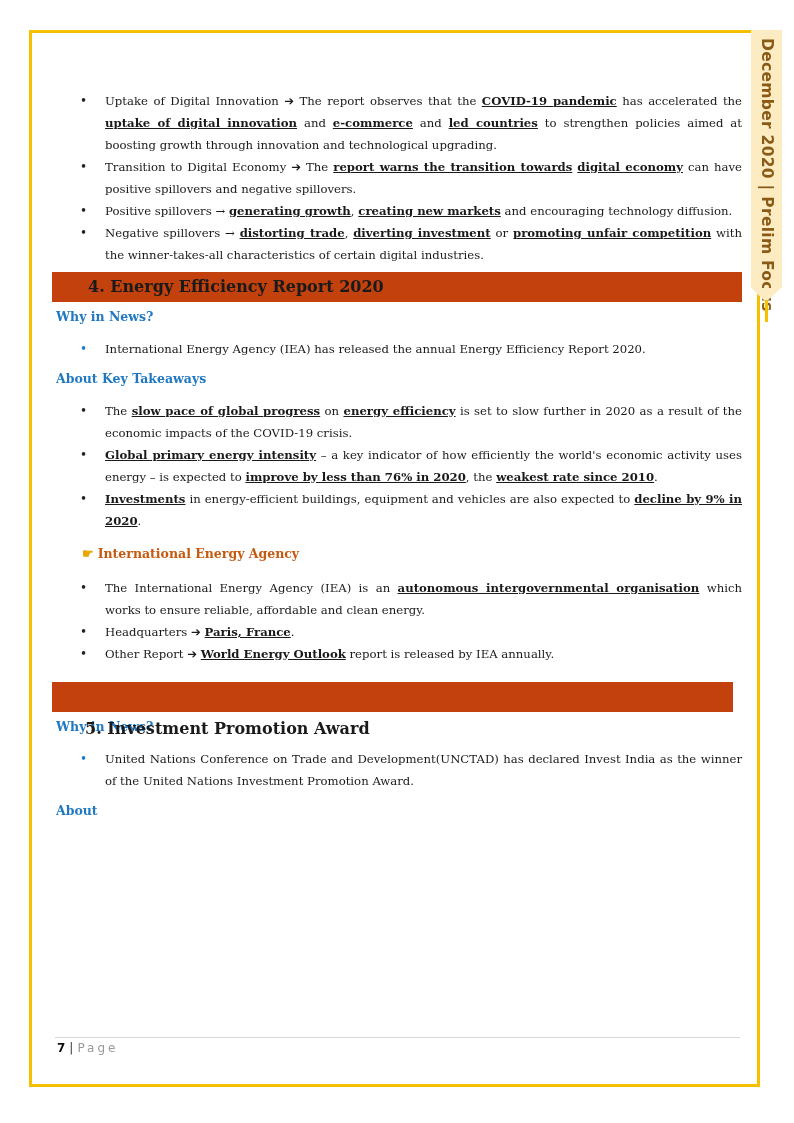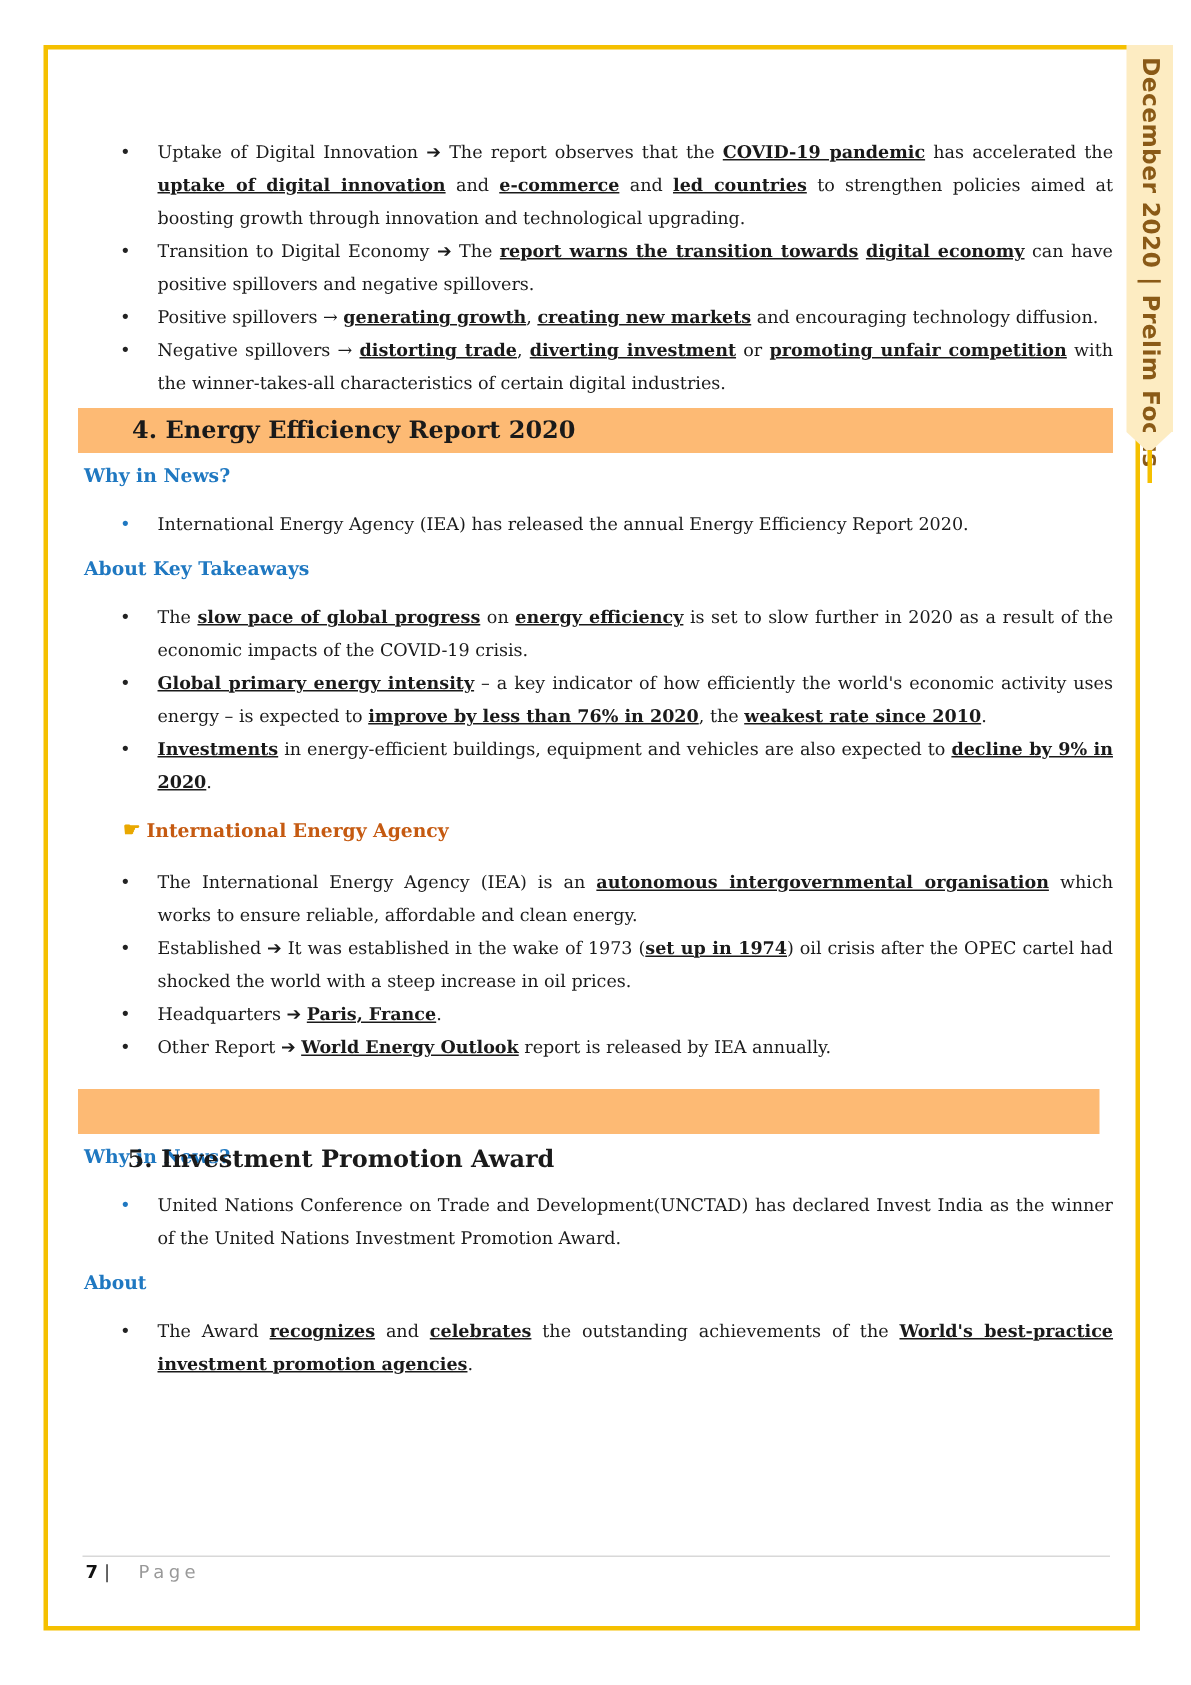--- a/index.html
+++ b/index.html
@@ -15,30 +15,30 @@
   .side-tab-text { position: absolute; left: 2px; top: 8px; width: 27px; height: 245px;
               writing-mode: vertical-rl; font-family: "DejaVu Sans", sans-serif; font-weight: bold;
               font-size: 15.5px; color: #8a5a17; letter-spacing: 0.3px; line-height: 27px; white-space: nowrap; }
   .side-tick { position: absolute; left: 765px; top: 300px; width: 3px; height: 22px; background: #f5c000; }
   .content { position: absolute; left: 52px; top: 90px; width: 690px; font-size: 11.7px; line-height: 22px; }
   ul { margin: 0; padding: 0; list-style: none; }
   li { position: relative; padding-left: 53px; margin-bottom: 0px; text-align: justify; }
   li::before { content: "•"; position: absolute; left: 28px; top: 0; color: #222; font-size: 12px; }
   li.blue::before { color: #1f78c1; }
   .b { font-weight: bold; text-decoration: underline; }
-  .section-bar { background: #fdba74; height: 30px; margin-left: 0; position: relative; }
+  .section-bar { background: #c2410c; height: 30px; margin-left: 0; position: relative; }
   .section-title { position: absolute; left: 36px; top: 4px; font-weight: bold; font-size: 16px; color: #1a1a1a; }
   .sub { color: #1f78c1; font-weight: bold; font-size: 12.5px; margin: 4px 0 0 4px; height: 20px; }
   .sub-orange { color: #c55a11; font-weight: bold; font-size: 12.5px; margin-left: 30px; height: 20px; display: flex; align-items: center; gap: 4px; }
   .hand { color: #e9a800; font-size: 13px; }
   .footer-line { position: absolute; left: 55px; top: 1037px; width: 685px; height: 1px; background: #d8d8d8; }
   .footer { position: absolute; left: 57px; top: 1041px; font-family: "DejaVu Sans", sans-serif; font-size: 12px; }
   .footer .num { font-weight: bold; color: #111; }
   .footer .sep { color: #333; margin: 0 4px; }
-  .footer .pg { color: #999; letter-spacing: 3px; margin-left: 15px; }
+  .footer .pg { color: #999; letter-spacing: 3px; }
 </style>
 </head>
 <body>
 
 <div class="frame"></div>
 <div class="side-tab">
   <div class="side-tab-text">December 2020 | Prelim Focus</div>
 </div>
 <div class="side-tick"></div>
 
@@ -62,34 +62,30 @@
       <li><span>The </span><span class="b">slow pace of global progress</span><span> on </span><span class="b">energy efficiency</span><span> is set to slow further in 2020 as a result of the economic impacts of the COVID-19 crisis.</span></li>
       <li><span class="b">Global primary energy intensity</span><span> – a key indicator of how efficiently the world's economic activity uses energy – is expected to </span><span class="b">improve by less than 76% in 2020</span><span>, the </span><span class="b">weakest rate since 2010</span><span>.</span></li>
       <li><span class="b">Investments</span><span> in energy-efficient buildings, equipment and vehicles are also expected to </span><span class="b">decline by 9% in 2020</span><span>.</span></li>
     </ul>
   <div class="sub-orange">
     <span class="hand">☛</span>
     <span>International Energy Agency</span>
   </div>
   <ul id="s4-iea" style="margin:13px 0 17px;">
       <li><span>The International Energy Agency (IEA) is an </span><span class="b">autonomous intergovernmental organisation</span><span> which works to ensure reliable, affordable and clean energy.</span></li>
-      <li><span>Established ➔ It was established in the wake of 1973 (</span><span class="b">set up in 1974</span><span>) oil crisis after the OPEC cartel had shocked the world with a steep increase in oil prices.</span></li>
       <li><span>Headquarters ➔ </span><span class="b">Paris, France</span><span>.</span></li>
       <li><span>Other Report ➔ </span><span class="b">World Energy Outlook</span><span> report is released by IEA annually.</span></li>
     </ul>
 
   <div class="section-bar" style="width:681px;">
     <span class="section-title" style="left:33px;margin-top:32px;">5.  Investment Promotion Award</span>
   </div>
   <div class="sub">Why in News?</div>
   <ul id="s5-why" style="margin:12px 0 8px;">
       <li class="blue"><span>United Nations Conference on Trade and Development(UNCTAD) has declared Invest India as the winner of the United Nations Investment Promotion Award.</span></li>
     </ul>
   <div class="sub">About</div>
-  <ul id="s5-about" style="margin:12px 0 0;">
-      <li><span>The Award </span><span class="b">recognizes</span><span> and </span><span class="b">celebrates</span><span> the outstanding achievements of the </span><span class="b">World's best-practice investment promotion agencies</span><span>.</span></li>
-    </ul>
 </div>
 
 <div class="footer-line"></div>
 <div class="footer">
   <span class="num">7</span><span class="sep">|</span><span class="pg">Page</span>
 </div>
 
 </body></html>

